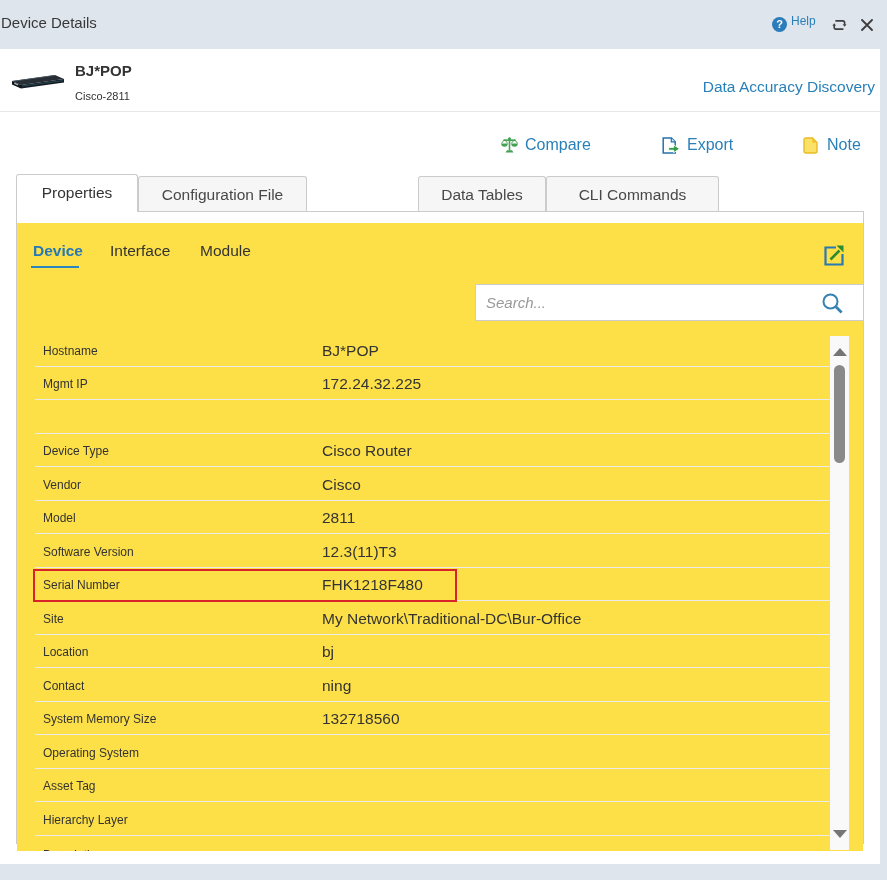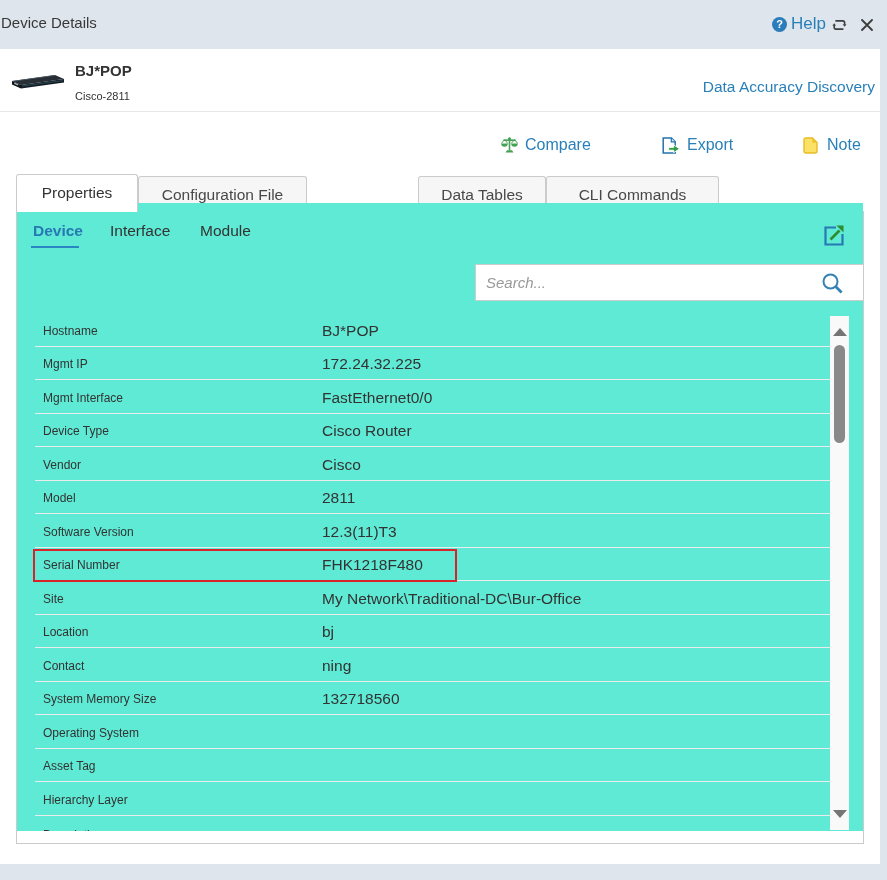--- a/index.html
+++ b/index.html
@@ -17,21 +17,21 @@
   .val{position:absolute;left:287px;top:calc(50% + 2px);transform:translateY(-50%);font-size:15.5px;color:#333;white-space:nowrap;}
 </style>
 </head>
 <body>
 
   <div id="title">Device Details</div>
   <svg class="abs" style="left:772px;top:17px" width="15" height="15" viewBox="0 0 15 15">
     <circle cx="7.5" cy="7.5" r="7.5" fill="#2b7cba"></circle>
     <text x="7.5" y="11.3" font-size="11" font-weight="bold" fill="#fff" text-anchor="middle" font-family="Liberation Sans">?</text>
   </svg>
-  <div class="abs blue" style="left:791px;top:14px;font-size:17px;">Help</div>
+  <div class="abs blue" style="left:791px;top:14px;font-size:12px;">Help</div>
   <svg class="abs" style="left:832px;top:18px" width="15" height="14" viewBox="0 0 15 14">
     <path d="M3.4 2.9 H10.8 Q12.6 2.9 12.6 4.7 V6.6" fill="none" stroke="#3c3c3c" stroke-width="1.6"></path>
     <path d="M10.7 6.3 L14.5 6.3 L12.6 8.8 Z" fill="#3c3c3c"></path>
     <path d="M11.4 11.1 H4.0 Q2.2 11.1 2.2 9.3 V7.4" fill="none" stroke="#3c3c3c" stroke-width="1.6"></path>
     <path d="M0.3 7.7 L4.1 7.7 L2.2 5.2 Z" fill="#3c3c3c"></path>
   </svg>
   <svg class="abs" style="left:861px;top:19px" width="12" height="12" viewBox="0 0 12 12">
     <path d="M1 1 L11 11 M11 1 L1 11" stroke="#3c3c3c" stroke-width="1.8" stroke-linecap="round"></path>
   </svg>
 
@@ -74,21 +74,21 @@
       <path d="M9.2 1 L9.2 5.8 L14 5.8 Z" fill="#edc430"></path>
     </svg>
     <div class="abs blue" style="left:827px;top:87px;font-size:16px;">Note</div>
 
     <div class="tab" style="left:138px;top:127px;width:169px;height:35px;line-height:35px;">Configuration File</div>
     <div class="tab" style="left:418px;top:127px;width:128px;height:35px;line-height:35px;">Data Tables</div>
     <div class="tab" style="left:546px;top:127px;width:173px;height:35px;line-height:35px;">CLI Commands</div>
     <div id="panel"></div>
     <div class="tab" style="left:16px;top:125px;width:122px;height:38px;background:#fff;color:#333;line-height:36px;z-index:3;">Properties</div>
 
-    <div class="abs" style="left:17px;top:154px;width:846px;height:627.5px;overflow:hidden;background:#5eead4;">
+    <div class="abs" style="left:17px;top:174px;width:846px;height:627.5px;overflow:hidden;background:#fde047;">
       <div class="abs" style="left:16px;top:19px;font-size:15.5px;font-weight:bold;color:#2878b3;">Device</div>
       <div class="abs" style="left:14px;top:42.5px;width:48px;height:2.5px;background:#2b85c2;"></div>
       <div class="abs" style="left:93px;top:19px;font-size:15.5px;color:#333;">Interface</div>
       <div class="abs" style="left:183px;top:19px;font-size:15.5px;color:#333;">Module</div>
       <svg class="abs" style="left:804px;top:20px" width="24" height="24" viewBox="0 0 24 24">
         <path d="M15 4.5 L4.5 4.5 L4.5 21.5 L21.5 21.5 L21.5 11" fill="none" stroke="#2878b3" stroke-width="2.2"></path>
         <line x1="9.5" y1="16.5" x2="18.5" y2="7.5" stroke="#2e8b2e" stroke-width="2.6"></line>
         <path d="M15.5 2.5 L22.5 2.5 L22.5 9.5 Z" fill="#2e8b2e"></path>
       </svg>
       <div class="abs" style="box-sizing:border-box;left:458px;top:61px;width:421px;height:36.5px;border:1px solid #ccc;background:#fff;">
@@ -102,24 +102,20 @@
       <div class="row" style="top:109px">
         <span class="lbl">Hostname</span>
         <span class="val">BJ*POP</span>
       </div>
       <div class="rowline" style="top:142.5px"></div>
       <div class="row" style="top:142.5px">
         <span class="lbl">Mgmt IP</span>
         <span class="val">172.24.32.225</span>
       </div>
       <div class="rowline" style="top:176px"></div>
-      <div class="row" style="top:176px">
-        <span class="lbl">Mgmt Interface</span>
-        <span class="val">FastEthernet0/0</span>
-      </div>
       <div class="rowline" style="top:209.5px"></div>
       <div class="row" style="top:209.5px">
         <span class="lbl">Device Type</span>
         <span class="val">Cisco Router</span>
       </div>
       <div class="rowline" style="top:243px"></div>
       <div class="row" style="top:243px">
         <span class="lbl">Vendor</span>
         <span class="val">Cisco</span>
       </div>

